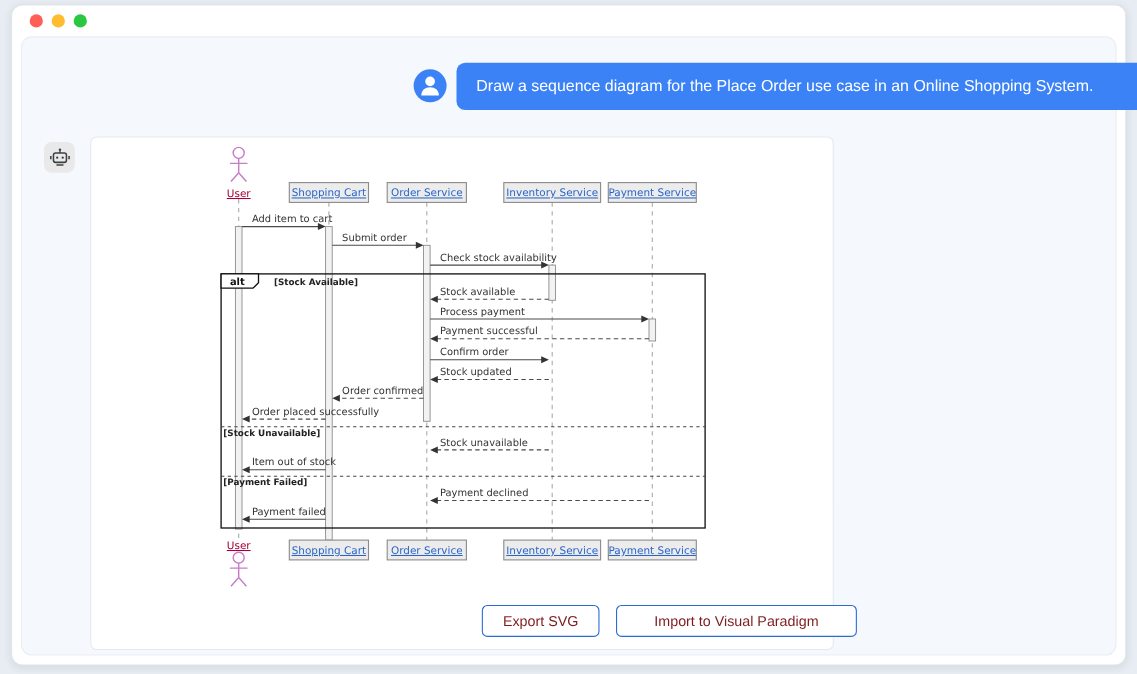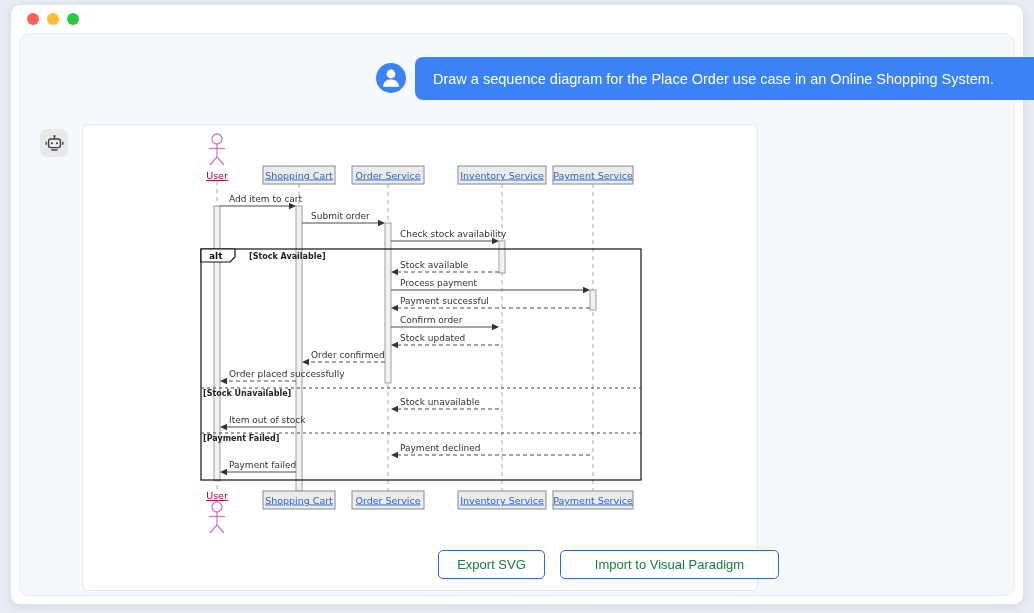--- a/index.html
+++ b/index.html
@@ -15,21 +15,21 @@
   .avatar{position:absolute;left:356px;top:29px;width:30px;height:30px;border-radius:50%;
           background:#3b82f6;overflow:hidden;display:flex;align-items:center;justify-content:center}
   .bubble{position:absolute;left:395px;top:23px;width:632px;height:43px;background:#3b82f6;color:#fff;
           border-radius:8px;font-size:14.5px;display:flex;align-items:center;padding:0 18px}
   .bot-btn{position:absolute;left:20px;top:95px;width:28px;height:28px;border-radius:7px;background:#e9e9ea;
            display:flex;align-items:center;justify-content:center}
   .card{position:absolute;left:62px;top:90px;width:676px;height:467px;background:#fff;
         border:1px solid #e4e9f0;border-radius:6px}
   #seq-svg{position:absolute;left:0;top:0}
   #seq-svg text{font-family:"DejaVu Sans",sans-serif}
-  .btn{position:absolute;height:29px;background:#fff;border:1px solid #2a6bd4;color:#15803d;
+  .btn{position:absolute;height:29px;background:#fff;border:1px solid #2a6bd4;color:#7f1d1d;
        border-radius:5px;font-size:13px;font-family:inherit;cursor:pointer;padding:0 14px;text-align:center}
   .btn.export{left:355px;top:425px;width:107px}
   .btn.import{left:477px;top:425px;width:219px}
 </style>
 </head>
 <body>
 
 <div class="window">
   <div class="titlebar">
     <span class="dot red"></span>

